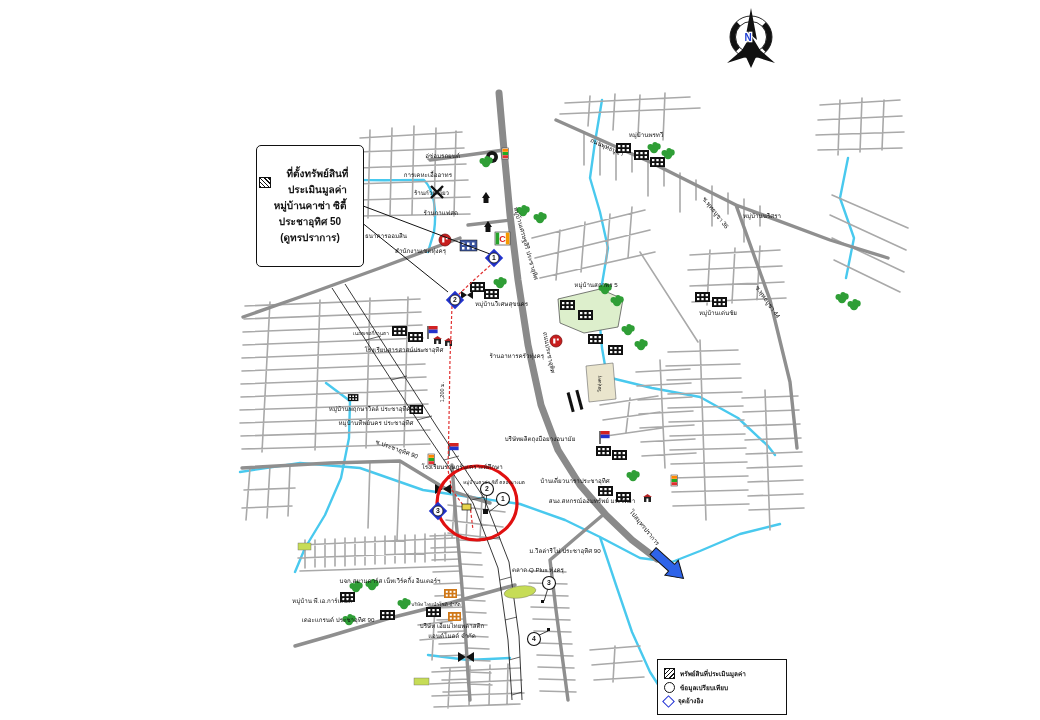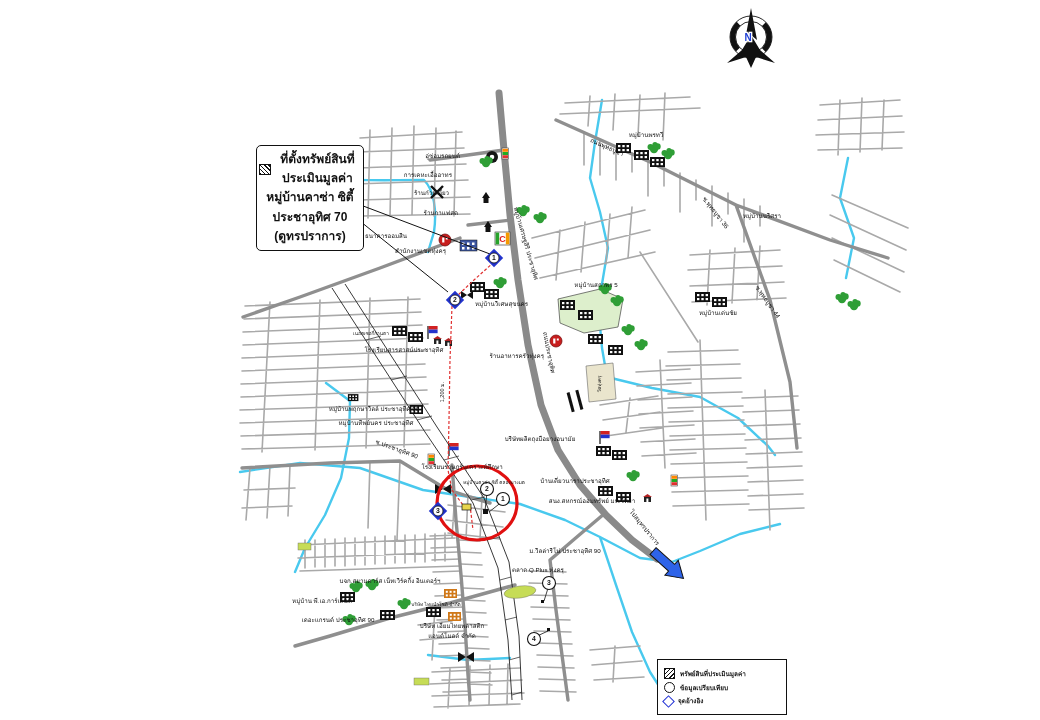--- a/index.html
+++ b/index.html
@@ -1,21 +1,21 @@
 <!DOCTYPE html>
 <html><head>
 <meta charset="utf-8">
 <style>
   html,body{margin:0;padding:0;background:#fff;}
   .stage{position:relative;width:1040px;height:720px;background:#fff;overflow:hidden;
          font-family:"Liberation Sans","DejaVu Sans",sans-serif;}
   .stage svg{position:absolute;left:0;top:0;}
   .callout{position:absolute;left:256px;top:145px;width:102px;background:#fff;
            border:1.6px solid #111;border-radius:5px;z-index:6;text-align:center;
-           font-size:12px;font-weight:bold;color:#111;line-height:1.6;padding:4px 2px;}
+           font-size:10px;font-weight:bold;color:#111;line-height:1.6;padding:20px 2px;}
   .co-row{display:flex;align-items:center;justify-content:center;gap:3px;}
   .hatch-ic{display:inline-block;width:10px;height:9px;border:1px solid #111;flex:0 0 auto;
             background:repeating-linear-gradient(45deg,#111 0 1px,#fff 1px 3px);}
   .legend{position:absolute;left:657px;top:659px;width:116px;background:#fff;
           border:1.2px solid #111;z-index:6;padding:5px 6px;font-size:6.4px;color:#111;font-weight:bold;}
   .lg-row{display:flex;align-items:center;gap:5px;margin:3px 0;}
   .lg-hatch{width:9px;height:9px;border:1px solid #111;flex:0 0 auto;
             background:repeating-linear-gradient(135deg,#111 0 1px,#fff 1px 3px);}
   .lg-circle{width:9px;height:9px;border:1.2px solid #111;border-radius:50%;flex:0 0 auto;background:#fff;}
   .lg-diamond{width:7px;height:7px;border:1.8px solid #1f2fd4;transform:rotate(45deg);flex:0 0 auto;background:#fff;}
@@ -319,21 +319,21 @@
     <polygon points="751,35 760,50 775,63 756,57 751,68 746,57 727,63 742,50" fill="#111"></polygon>
     <text x="748" y="41" font-size="10" font-weight="bold" fill="#1f3fd4" text-anchor="middle" style="paint-order:stroke;stroke:#fff;stroke-width:2.5px">N</text>
   </g>
 </svg>
 
 <div class="callout">
   <div class="co-row">
     <span class="hatch-ic"></span>
     <span>ที่ตั้งทรัพย์สินที่ประเมินมูลค่า</span>
   </div>
-  <div>หมู่บ้านคาซ่า ซิตี้ ประชาอุทิศ 70</div>
+  <div>หมู่บ้านคาซ่า ซิตี้ ประชาอุทิศ 50</div>
   <div>(ดูทรปราการ)</div>
 </div>
 
 <div class="legend">
   <div class="lg-row">
     <span class="lg-hatch"></span>
     <span>ทรัพย์สินที่ประเมินมูลค่า</span>
   </div>
   <div class="lg-row">
     <span class="lg-circle"></span>

